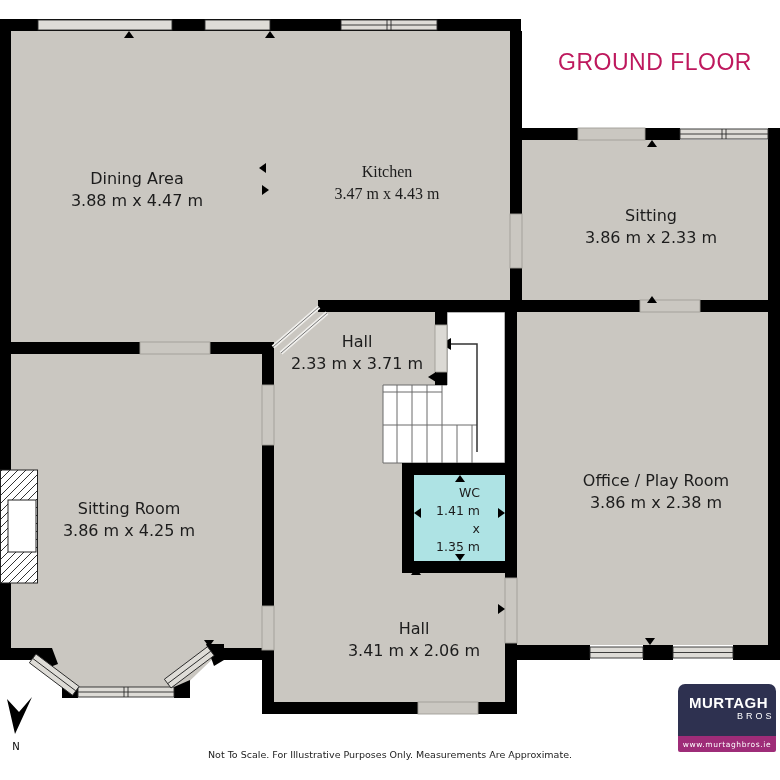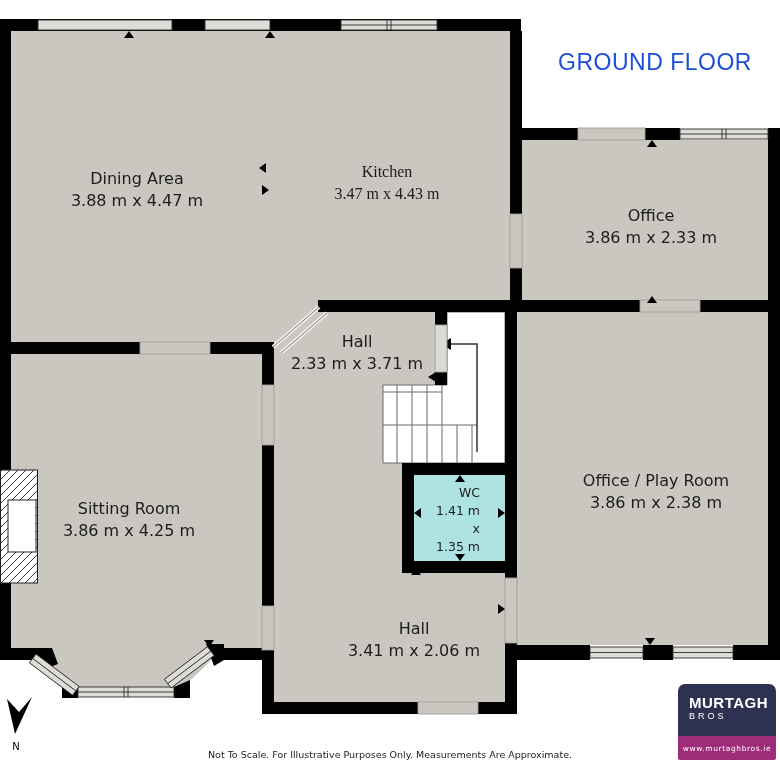--- a/index.html
+++ b/index.html
@@ -22,31 +22,31 @@
   .wcfill{fill:var(--wc-fill);}
   .fp-outline{fill:none;stroke:#222;stroke-width:1;}
   .recess{fill:#fff;stroke:#222;stroke-width:1;}
   .diag-w{stroke:#f0efec;stroke-width:4;}
   .diag-d{stroke:#777;stroke-width:1;}
 
   .room-label{position:absolute;transform:translate(-50%,-50%);text-align:center;
     font-size:16px;line-height:22px;color:var(--text);white-space:nowrap;}
   .room-label.small{font-size:12.5px;line-height:18px;text-align:right;}
   .plan-title{position:absolute;transform:translate(-50%,-50%);
-    font-family:"Liberation Sans",sans-serif;font-size:23px;letter-spacing:0.5px;color:#1d4ed8;white-space:nowrap;}
+    font-family:"Liberation Sans",sans-serif;font-size:23px;letter-spacing:0.5px;color:#be185d;white-space:nowrap;}
   .disclaimer{position:absolute;transform:translate(-50%,-50%);
     font-size:9.5px;color:#222;white-space:nowrap;}
   .logo{position:absolute;left:678px;top:684px;width:98px;}
   .logo-top{background:var(--logo-navy);border-radius:7px 7px 0 0;height:52px;
     padding:11px 8px 0 11px;box-sizing:border-box;}
   .logo-name{color:var(--logo-text);font-family:"Liberation Sans",sans-serif;
     font-weight:bold;font-size:15px;line-height:15px;letter-spacing:0.5px;}
   .logo-sub{color:var(--logo-text);font-family:"Liberation Sans",sans-serif;
-    font-size:9px;line-height:12px;letter-spacing:3px;}
-  .logo-band{background:var(--logo-magenta);height:24px;border-radius:0 0 2px 2px;
+    font-size:9px;line-height:12px;letter-spacing:3px;margin-left:48px;}
+  .logo-band{background:var(--logo-magenta);height:16px;border-radius:0 0 2px 2px;
     display:flex;align-items:center;justify-content:center;color:var(--logo-text);
     font-size:7.5px;letter-spacing:0.6px;}
 </style>
 </head>
 <body>
 
 <div id="plan">
 
   <svg id="plan-svg" width="780" height="780" viewBox="0 0 780 780">
     <defs>
@@ -210,21 +210,21 @@
     <div>Dining Area</div>
     <div>3.88 m x 4.47 m</div>
   </div>
 
   <div class="room-label" style="left:387px;top:183px;font-family:Liberation Serif, serif;">
     <div>Kitchen</div>
     <div>3.47 m x 4.43 m</div>
   </div>
 
   <div class="room-label" style="left:651px;top:227px;">
-    <div>Office</div>
+    <div>Sitting</div>
     <div>3.86 m x 2.33 m</div>
   </div>
 
   <div class="room-label" style="left:357px;top:353px;">
     <div>Hall</div>
     <div>2.33 m x 3.71 m</div>
   </div>
 
   <div class="room-label" style="left:129px;top:520px;">
     <div>Sitting Room</div>

